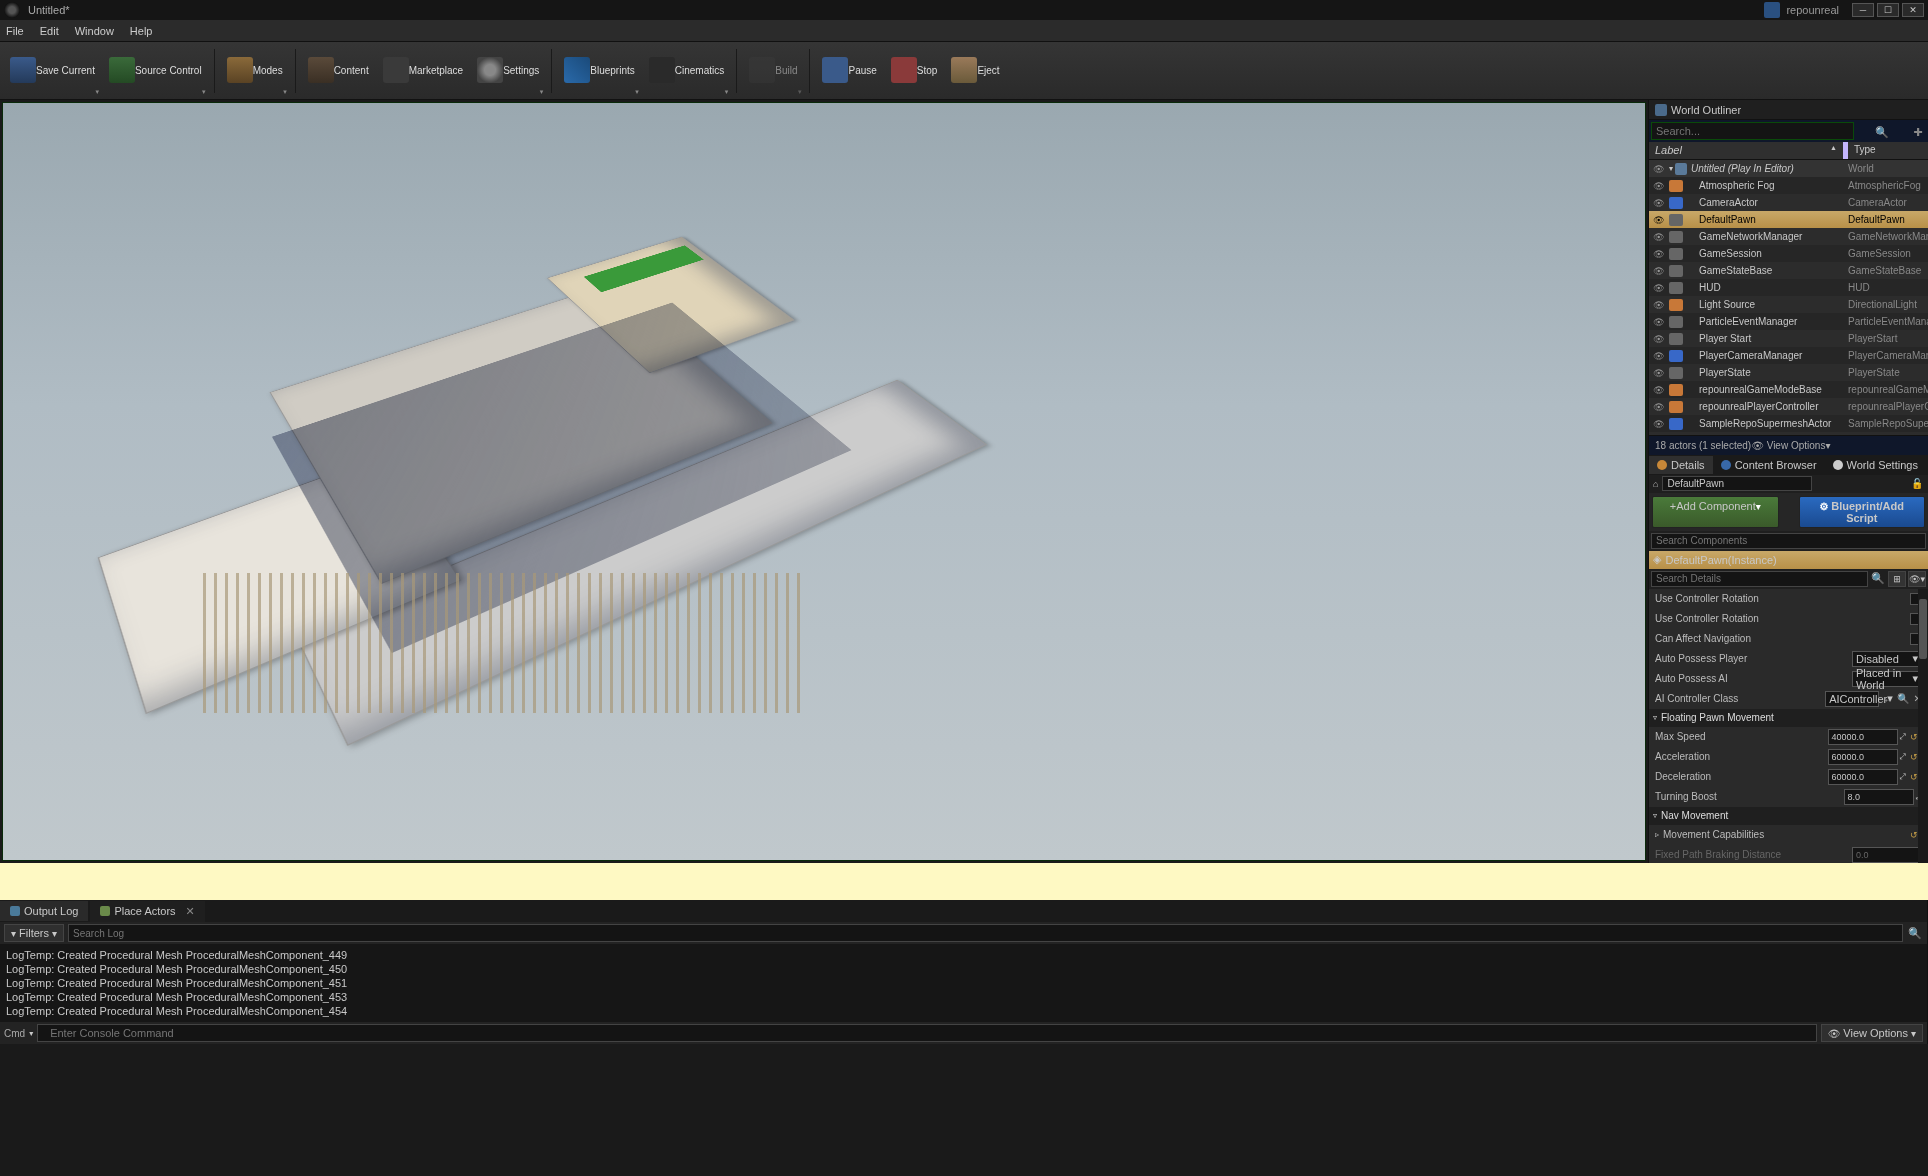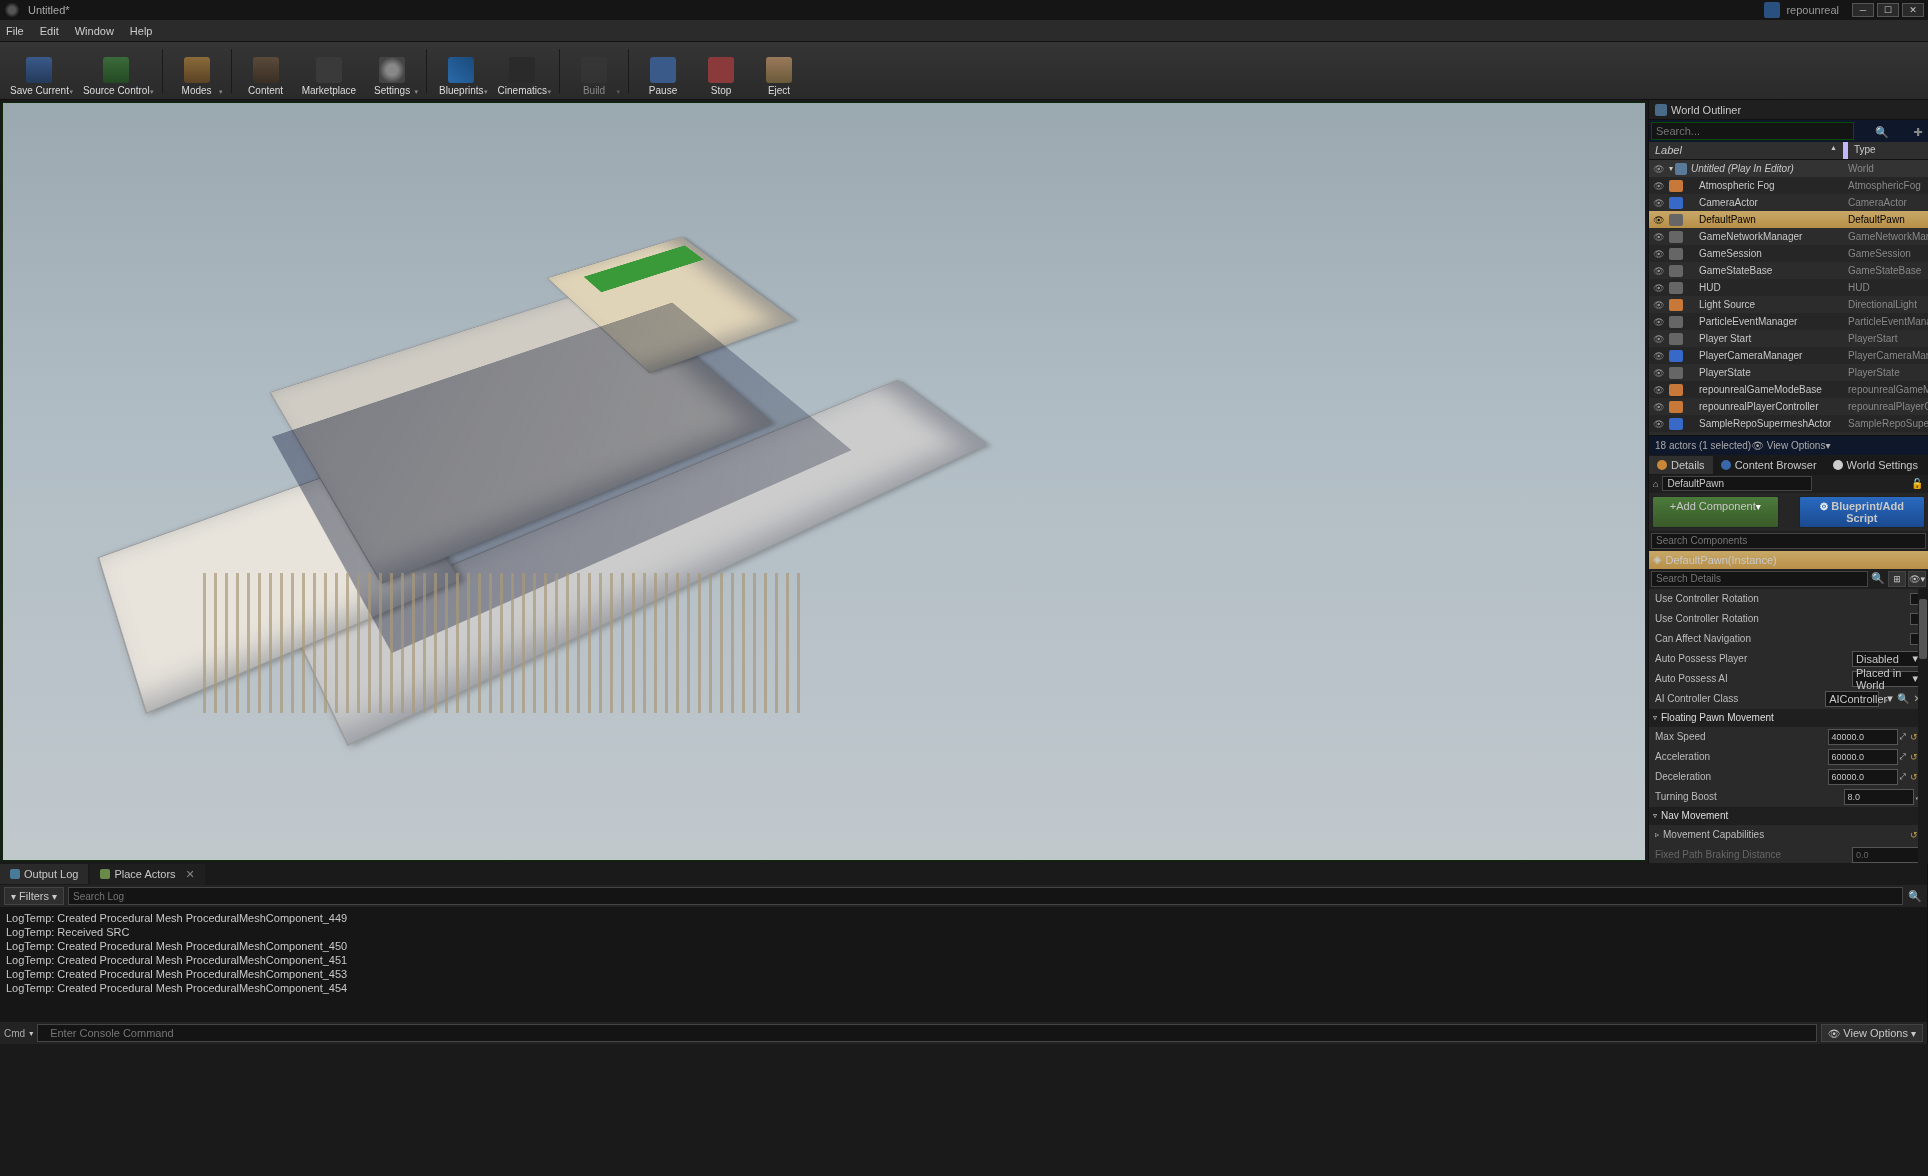--- a/index.html
+++ b/index.html
@@ -7,21 +7,21 @@
 .titlebar { height:20px; background:#151515; display:flex; align-items:center; padding:0 4px; }
 .titlebar .ue-logo { width:16px; height:16px; margin-right:8px; border-radius:50%; background:radial-gradient(circle,#555 30%,#111 70%); }
 .titlebar .title { color:#aaa; font-size:11px; }
 .titlebar .spacer { flex:1; }
 .titlebar .source-badge { width:16px; height:16px; background:#2a5080; border-radius:2px; margin-right:6px; }
 .titlebar .proj { color:#999; margin-right:10px; }
 .win-btn { width:22px; height:14px; background:#2a2a2a; border:1px solid #555; margin-left:3px; display:flex; align-items:center; justify-content:center; font-size:9px; }
 .menubar { height:22px; background:#2b2b2b; display:flex; align-items:center; padding:0 6px; gap:16px; border-bottom:1px solid #111; }
 .menubar span { color:#ccc; cursor:default; }
 .toolbar { height:58px; background:linear-gradient(#353535,#2a2a2a); display:flex; align-items:center; padding:2px 4px; gap:2px; border-bottom:1px solid #111; }
-.tool-btn { display:flex; flex-direction:column; align-items:center; justify-content:flex-end; min-width:56px; height:54px; padding:2px 6px; border-radius:2px; position:relative; }
+.tool-btn { display:flex; flex-direction:row; align-items:center; justify-content:flex-end; min-width:56px; height:54px; padding:2px 6px; border-radius:2px; position:relative; }
 .tool-btn .ico { width:26px; height:26px; border-radius:3px; margin-bottom:2px; }
 .tool-btn .lbl { font-size:10px; color:#ddd; white-space:nowrap; }
 .tool-btn .dd { position:absolute; right:2px; bottom:2px; font-size:7px; color:#888; }
 .tool-sep { width:1px; height:44px; background:#1a1a1a; margin:0 4px; }
 .ico-save{background:linear-gradient(#3a5a8a,#243a5a);} .ico-src{background:linear-gradient(#3a6a3a,#244a24);}
 .ico-modes{background:linear-gradient(#8a6a3a,#5a4324);} .ico-content{background:linear-gradient(#5a4a3a,#3a2f24);}
 .ico-market{background:#3a3a3a;} .ico-settings{background:radial-gradient(circle,#888 30%,#444 70%);}
 .ico-bp{background:linear-gradient(45deg,#2a6aaa,#1a4a7a);} .ico-cine{background:#2a2a2a;}
 .ico-build{background:#444;opacity:.5;} .ico-pause{background:#3a5a8a;} .ico-stop{background:#8a3a3a;} .ico-eject{background:linear-gradient(#9a7a5a,#6a5a3a);}
 .main-row { display:flex; height:763px; }
@@ -75,21 +75,21 @@
 .prop-row{display:flex;align-items:center;height:20px;padding:0 6px;}
 .prop-lbl{flex:1;font-size:10px;color:#bbb;white-space:nowrap;overflow:hidden;}
 .prop-chk{width:12px;height:12px;background:#141414;border:1px solid #555;}
 .prop-chk.on::after{content:"✓";font-size:9px;color:#ddd;display:block;text-align:center;line-height:10px;}
 .prop-sel{width:70px;height:16px;background:#141414;border:1px solid #555;font-size:9px;padding:0 3px;display:flex;align-items:center;justify-content:space-between;}
 .prop-num{width:70px;height:16px;background:#141414;border:1px solid #555;font-size:9px;padding:0 3px;display:flex;align-items:center;}
 .sect-head{height:18px;background:#1f1f1f;display:flex;align-items:center;padding:0 4px;font-size:10px;color:#ddd;}
 .sect-head::before{content:"▿";margin-right:4px;font-size:8px;}
 .reset-ico{width:12px;font-size:9px;color:#c8a048;margin-left:4px;}
 .nav-icons{display:flex;gap:4px;margin-left:4px;} .nav-icons span{font-size:10px;color:#aaa;}
-.bottom-area{display:flex;height:181px;background:#701a75;}
+.bottom-area{display:flex;height:181px;background:#fef9c3;align-items:flex-end;}
 .bottom-left{flex:1;display:flex;flex-direction:column;border-right:1px solid #111;}
 .bottom-tabs{height:22px;background:#1a1a1a;display:flex;align-items:center;}
 .btab{padding:4px 10px;font-size:10px;display:flex;align-items:center;gap:4px;background:#2a2a2a;margin-right:2px;}
 .btab .dot{width:10px;height:10px;background:#4a7a9a;border-radius:2px;}
 .filter-row{height:22px;background:#232323;display:flex;align-items:center;padding:0 4px;gap:4px;}
 .filter-btn{background:#2f2f2f;border:1px solid #444;padding:2px 6px;font-size:10px;display:flex;align-items:center;gap:3px;}
 .filter-row input{flex:1;background:#141414;border:1px solid #444;padding:2px 4px;font-size:10px;height:18px;}
 .log-area{flex:1;background:#161616;padding:4px 6px;overflow:hidden;font-family:Consolas,monospace;font-size:11px;line-height:14px;color:#ccc;}
 .log-area div{white-space:pre;}
 .cmd-row{height:22px;background:#232323;display:flex;align-items:center;padding:0 4px;gap:4px;}
@@ -455,21 +455,20 @@
           <span style="margin-left:6px;color:#888">✕</span>
         </div>
     </div>
     <div class="filter-row">
       <div class="filter-btn">▾ <span>Filters</span> ▾</div>
       <input placeholder="Search Log" style="">
       <div class="search-ico">🔍</div>
     </div>
     <div class="log-area" id="log-area">
         <div>LogTemp: Created Procedural Mesh ProceduralMeshComponent_449</div>
-        <div>LogTemp: Received SRC</div>
         <div>LogTemp: Created Procedural Mesh ProceduralMeshComponent_450</div>
         <div>LogTemp: Created Procedural Mesh ProceduralMeshComponent_451</div>
         <div>LogTemp: Created Procedural Mesh ProceduralMeshComponent_453</div>
         <div>LogTemp: Created Procedural Mesh ProceduralMeshComponent_454</div>
       </div>
     <div class="cmd-row">
       <span class="cmd-lbl">Cmd</span>
         <span style="font-size:8px">▾</span>
       <input placeholder="Enter Console Command" style="">
       <div class="view-opts">👁 <span>View Options</span>▾</div>

